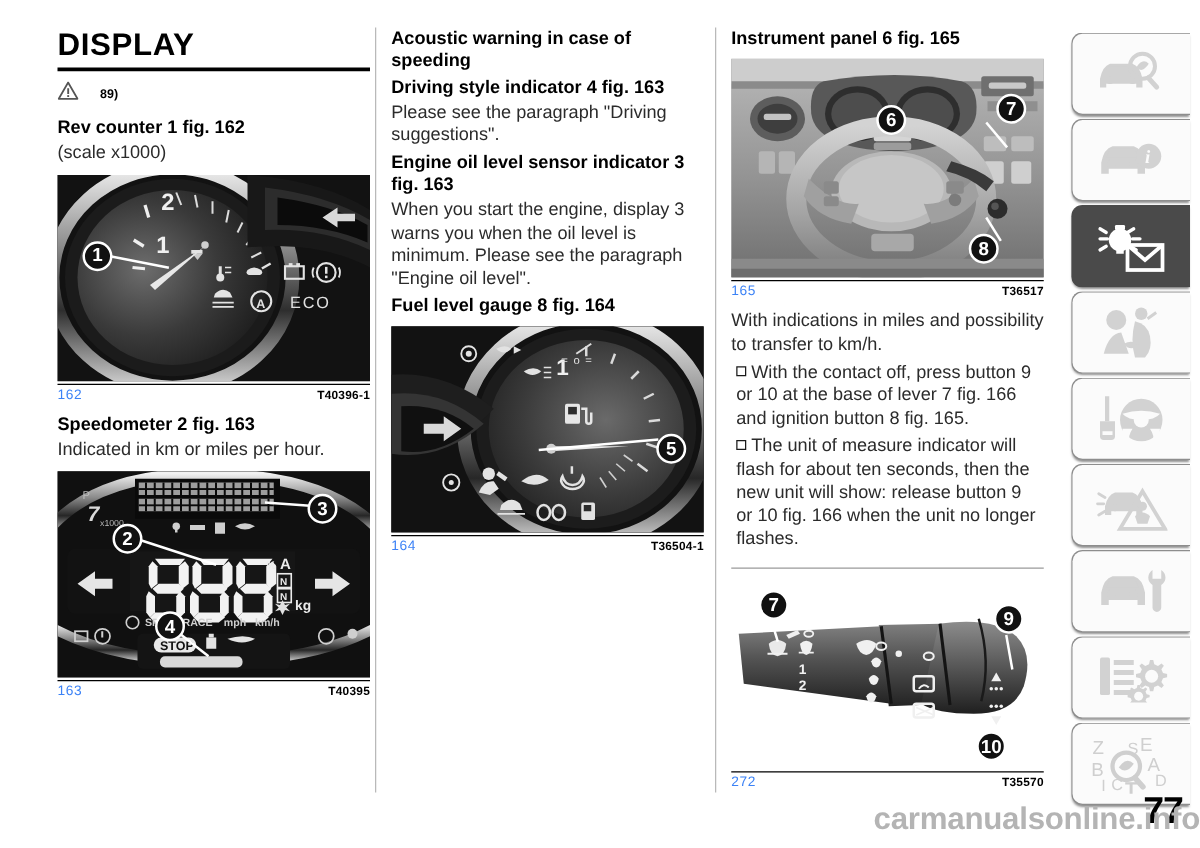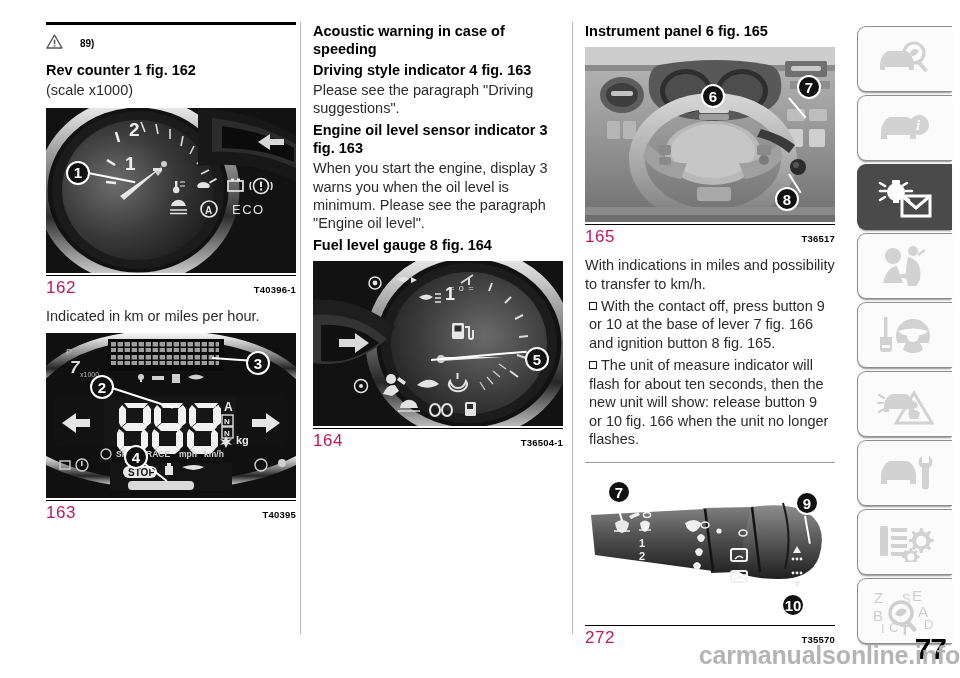--- a/index.html
+++ b/index.html
@@ -91,22 +91,22 @@
   }
   .fig-cap {
     display: flex;
     justify-content: space-between;
     align-items: baseline;
     border-top: 1.5px solid #000;
     padding-top: 2px;
     margin-top: 2px;
   }
   .fig-num {
-    font-size: 17px;
-    color: #be185d;
+    font-size: 11px;
+    color: #3b82f6;
     letter-spacing: 0.5px;
   }
   .fig-code {
     font-size: 9.5px;
     font-weight: bold;
     color: #000;
     letter-spacing: 0.2px;
   }
 
   
@@ -211,20 +211,21 @@
 </head>
 <body>
 
 <div class="page">
 
   <div class="col-divider div-1"></div>
   <div class="col-divider div-2"></div>
 
   <div class="col col-1">
 
+    <h1 class="title">DISPLAY</h1>
     <div class="title-rule"></div>
 
     <div class="warn-line">
       <span>
         <svg width="17" height="15" viewBox="0 0 17 15">
           <path d="M8.5 1 L16 14 L1 14 Z" fill="none" stroke="#555" stroke-width="1.4" stroke-linejoin="round"></path>
           <rect x="7.8" y="5.6" width="1.5" height="4.6" fill="#555"></rect>
           <rect x="7.8" y="11.1" width="1.5" height="1.5" fill="#555"></rect>
         </svg>
       </span>
@@ -315,20 +316,21 @@
         <div class="leader" style="left:42px; top:64px; width:48px; transform:rotate(11deg);"></div>
       </div>
       <figcaption class="fig-cap">
         <span class="fig-num">162</span>
         <span class="fig-code">T40396-1</span>
       </figcaption>
     </figure>
 
     <div class="gap"></div>
 
+    <h2 class="subhead">Speedometer 2 fig. 163</h2>
     <p class="body">Indicated in km or miles per hour.</p>
 
     <div class="gap-sm"></div>
 
     <figure class="figure">
       <div class="fig-img">
         <svg class="photo" viewBox="0 0 250 165" preserveAspectRatio="none">
           <defs>
             <linearGradient id="chrome163" x1="0" y1="0" x2="0" y2="1">
               <stop offset="0%" stop-color="#f2f2f2"></stop>

